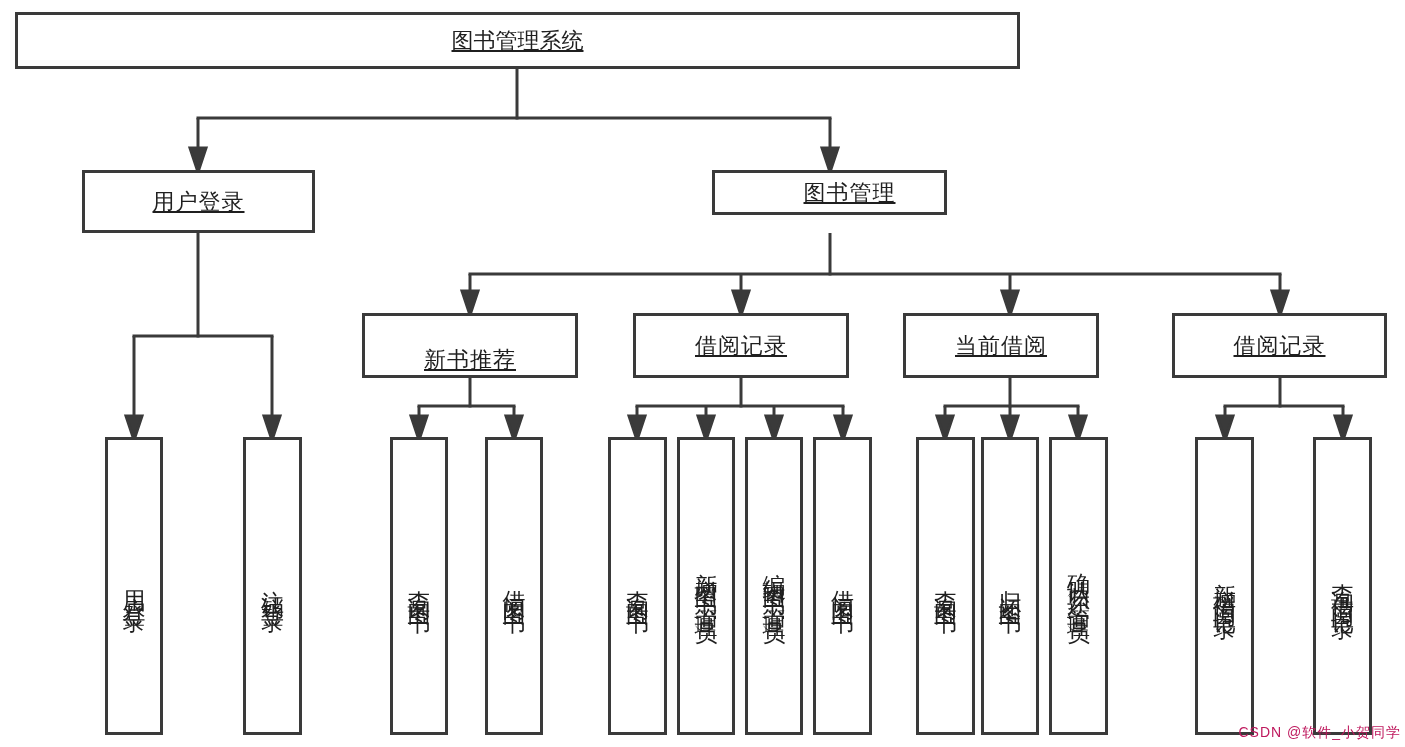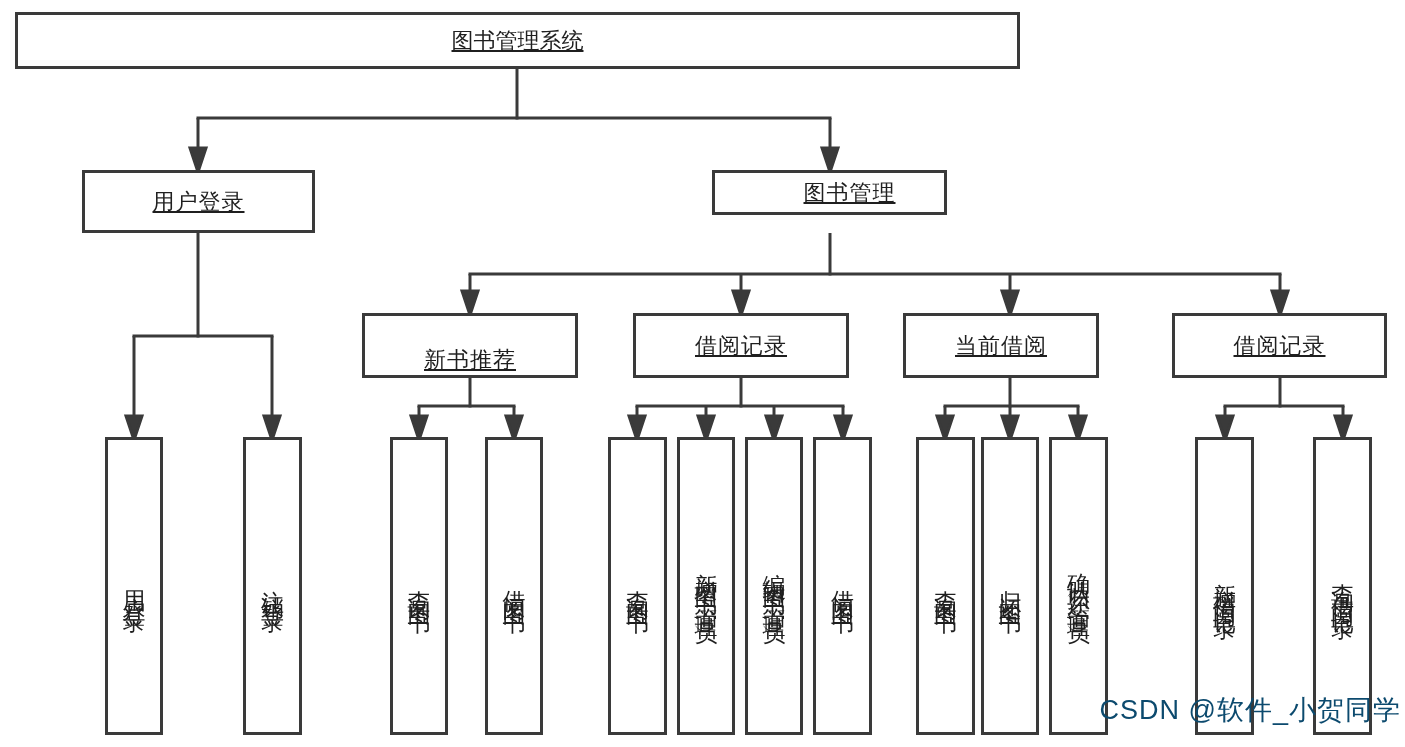--- a/index.html
+++ b/index.html
@@ -48,23 +48,23 @@
     text-orientation: mixed;
     font-size: 23px;
     letter-spacing: 7px;
     line-height: 1;
     white-space: nowrap;
   }
   .label { pointer-events: none; }
   #watermark {
     position: absolute;
     right: 4px;
-    top: 692px;
-    font-size: 27px;
-    color: #0c4a6e;
+    top: 724px;
+    font-size: 14px;
+    color: #be185d;
     letter-spacing: 1px;
     z-index: 3;
     white-space: nowrap;
   }
 </style>
 </head>
 <body>
 
 <div id="stage">
 

